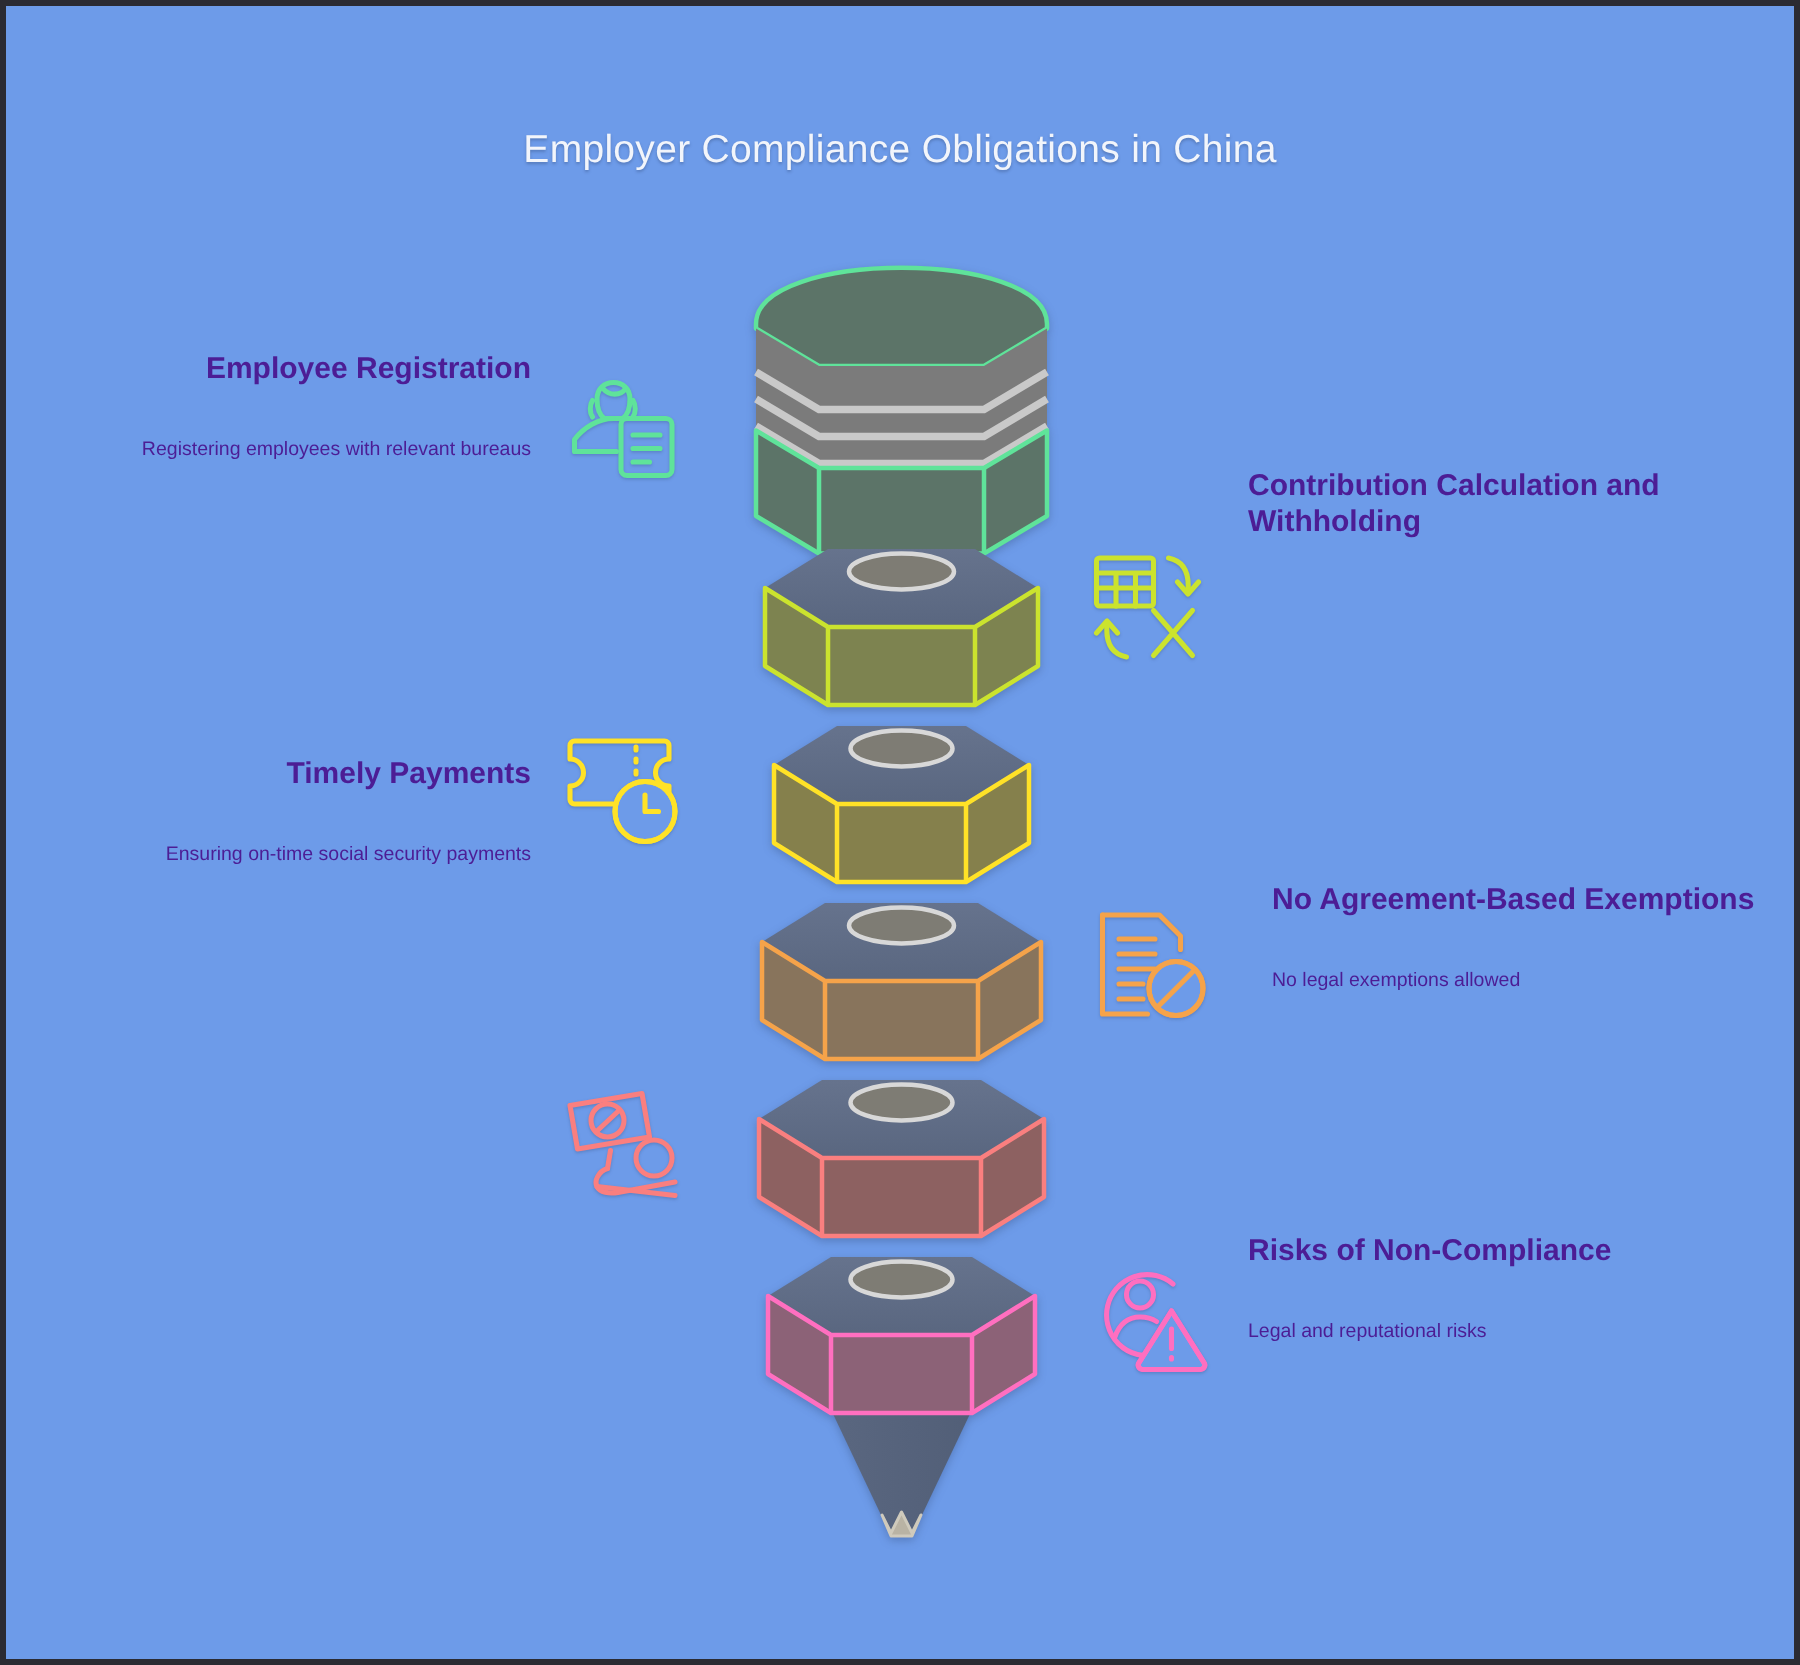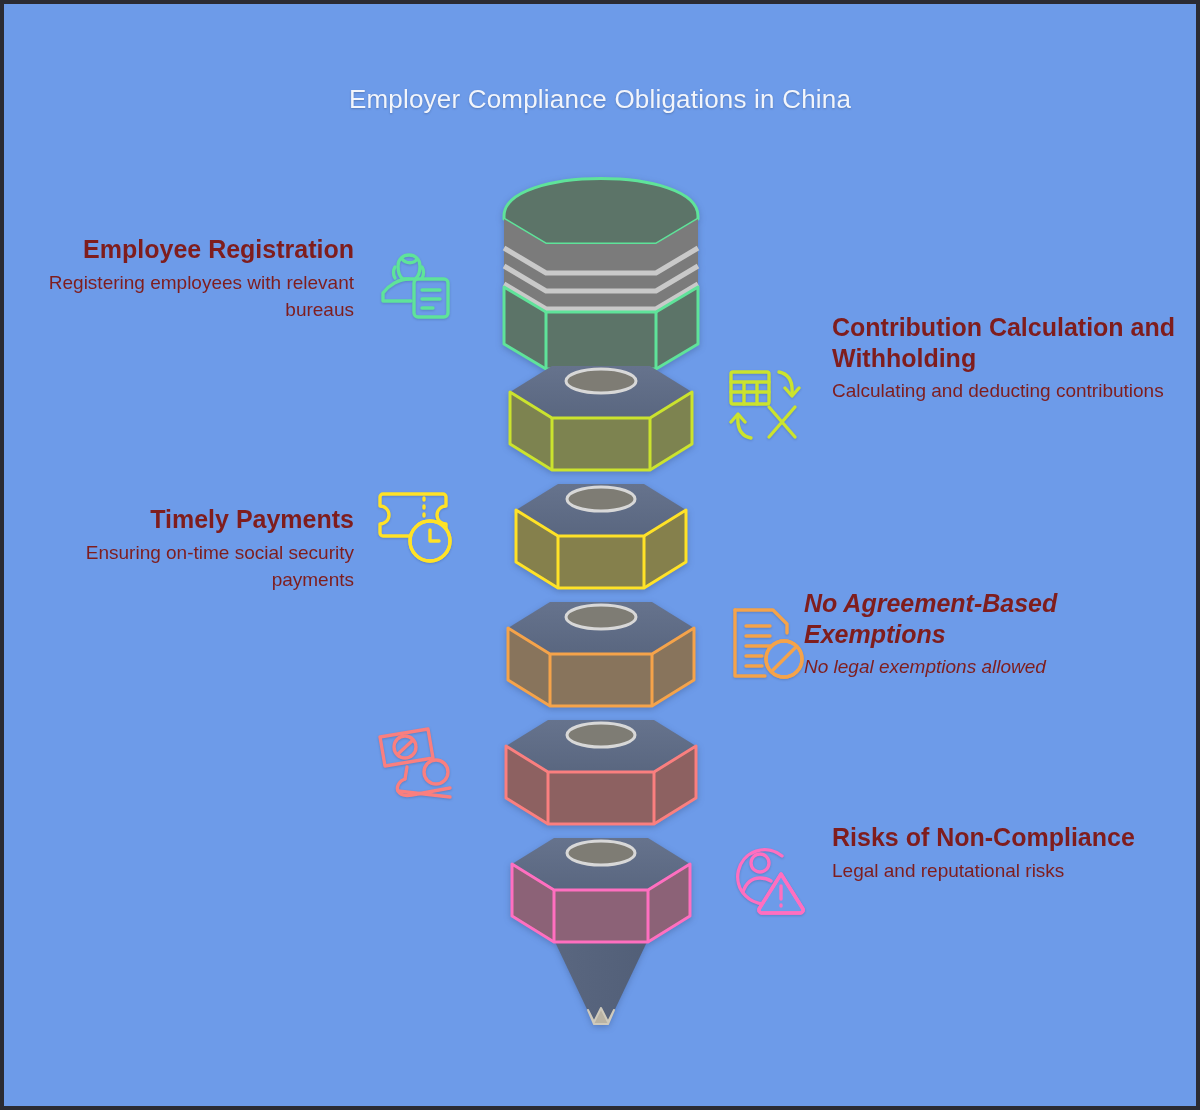--- a/index.html
+++ b/index.html
@@ -18,34 +18,34 @@
   #title{
     position:absolute;left:0;top:80px;width:1192px;
     text-align:center;
     font-size:26px;font-weight:400;color:#f2f5fb;
     letter-spacing:.2px;
     text-shadow:0 1px 2px rgba(40,60,100,.35);
   }
   
   .block{position:absolute;}
   .block .head{
-    font-size:25px;font-weight:bold;color:#7f1d1d;
+    font-size:20px;font-weight:bold;color:#4c1d95;
     line-height:1.22;
   }
   .block .sub{
-    font-size:19px;color:#7f1d1d;font-weight:400;
-    line-height:1.45;margin-top:4px;
+    font-size:13px;color:#4c1d95;font-weight:400;
+    line-height:1.45;margin-top:32px;
   }
   .left{text-align:right;}
   .right{text-align:left;}
 
   .b1{left:30px;top:230px;width:320px;}
   .b2{left:828px;top:308px;width:350px;}
   .b3{left:50px;top:500px;width:300px;}
-  .b4{left:800px;top:584px;width:350px;font-style:italic;}
+  .b4{left:844px;top:584px;width:350px;}
   .b5{left:40px;top:742px;width:310px;}
   .b6{left:828px;top:818px;width:350px;}
 
   
   .icon{position:absolute;width:86px;height:86px;}
   .i1{left:372px;top:242px;}
   .i2{left:718px;top:358px;}
   .i3{left:370px;top:480px;}
   .i4{left:720px;top:596px;}
   .i5{left:368px;top:716px;}
@@ -134,21 +134,20 @@
     </svg>
   </div>
 
   <div class="block left b1">
     <div class="head">Employee Registration</div>
     <div class="sub">Registering employees with relevant bureaus</div>
   </div>
 
   <div class="block right b2">
     <div class="head">Contribution Calculation and Withholding</div>
-    <div class="sub">Calculating and deducting contributions</div>
   </div>
 
   <div class="block left b3">
     <div class="head">Timely Payments</div>
     <div class="sub">Ensuring on-time social security payments</div>
   </div>
 
   <div class="block right b4">
     <div class="head">No Agreement-Based Exemptions</div>
     <div class="sub">No legal exemptions allowed</div>

